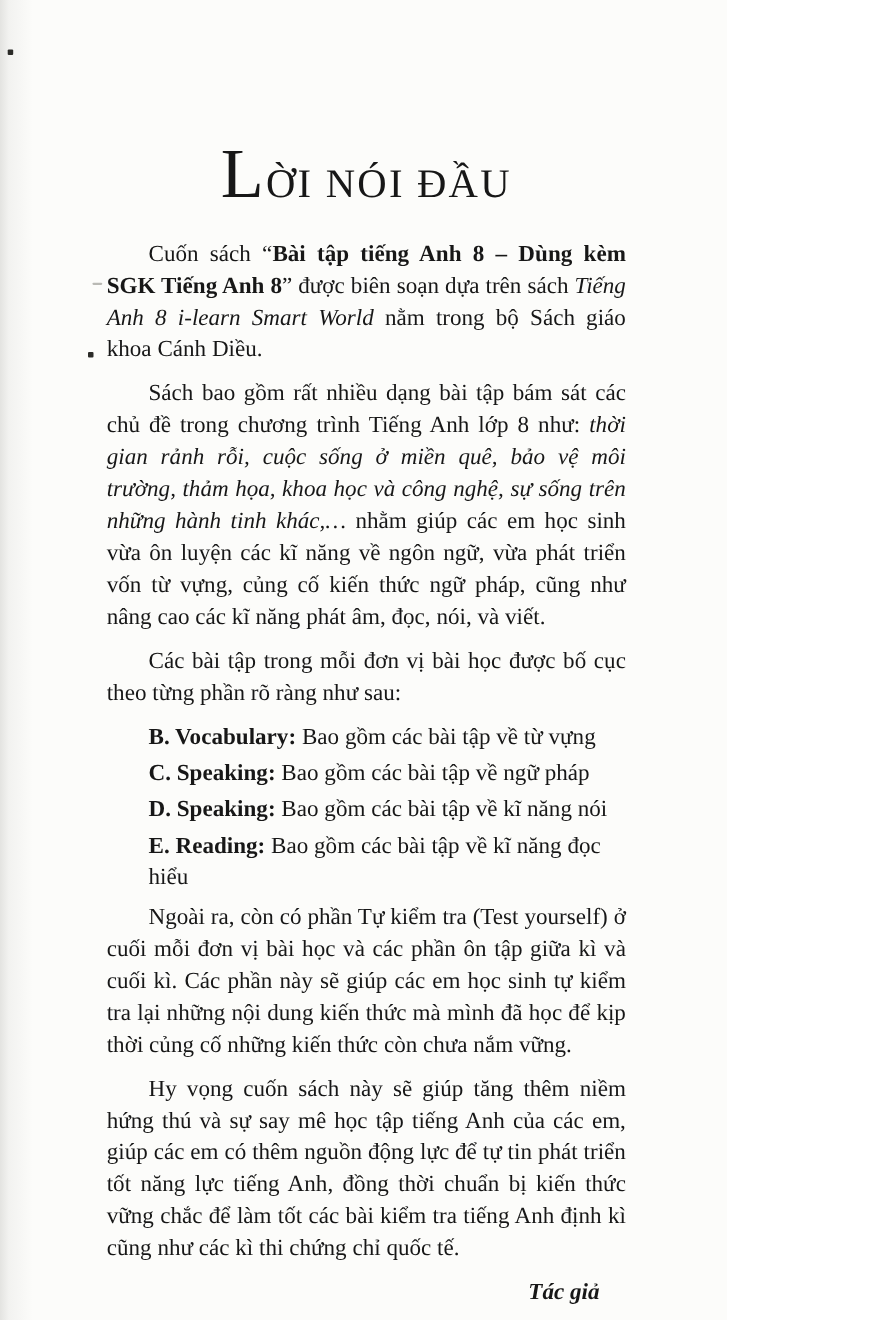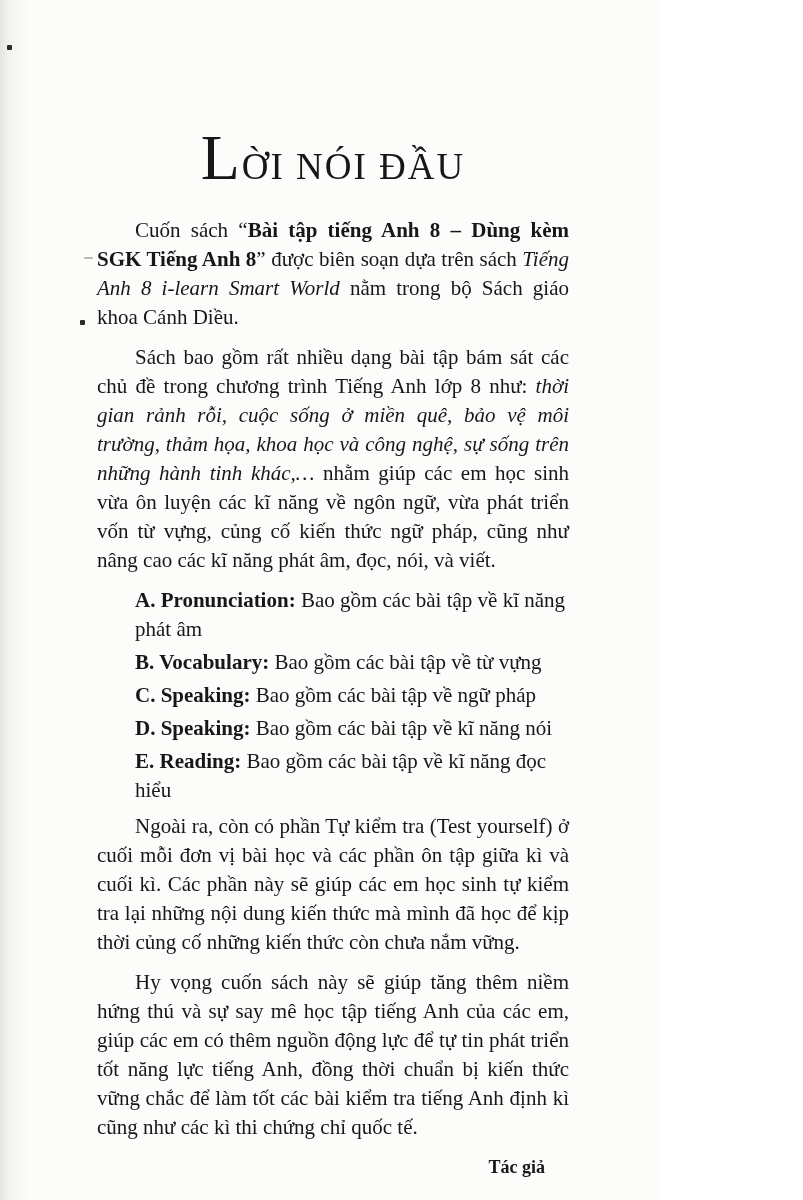--- a/index.html
+++ b/index.html
@@ -53,25 +53,26 @@
     font-size: 21px;
     line-height: 29px;
     text-indent: 0;
     padding-left: 38px;
     text-align: left;
   }
   .b-i { font-weight: bold; }
   .i   { font-style: italic; }
   .signature {
     margin: 7px 0 12px 0;
-    font-size: 18px;
+    font-size: 21px;
     line-height: 29px;
     text-align: right;
     font-weight: bold;
     padding-right: 24px;
+    font-style: italic;
   }
   .speck {
     position: absolute;
     background: #2b2b28;
     border-radius: 1px;
   }
   .speck.s1 { left: 7px;  top: 45px;  width: 5px; height: 5px; }
   .speck.s2 { left: 80px; top: 320px; width: 5px; height: 5px; }
   .speck.s3 { left: 84px; top: 257px; width: 9px; height: 2px; background: #b9b9b4; }
 </style>
@@ -91,25 +92,23 @@
     </div>
 
     <p class="body-par">
       <span>Cuốn sách “</span><span class="b-i">Bài tập tiếng Anh 8 – Dùng kèm SGK Tiếng Anh 8</span><span>” được biên soạn dựa trên sách </span><span class="i">Tiếng Anh 8 i-learn Smart World</span><span> nằm trong bộ Sách giáo khoa Cánh Diều.</span>
     </p>
 
     <p class="body-par">
       <span>Sách bao gồm rất nhiều dạng bài tập bám sát các chủ đề trong chương trình Tiếng Anh lớp 8 như: </span><span class="i">thời gian rảnh rỗi, cuộc sống ở miền quê, bảo vệ môi trường, thảm họa, khoa học và công nghệ, sự sống trên những hành tinh khác,…</span><span> nhằm giúp các em học sinh vừa ôn luyện các kĩ năng về ngôn ngữ, vừa phát triển vốn từ vựng, củng cố kiến thức ngữ pháp, cũng như nâng cao các kĩ năng phát âm, đọc, nói, và viết.</span>
     </p>
 
+    <p class="body-par">Các bài tập trong mỗi đơn vị bài học được bố cục theo từng phần rõ ràng như sau:</p>
 
     <div>
-      <p class="section-item">
-        <span class="b-i">A. Pronunciation:</span><span> Bao gồm các bài tập về kĩ năng phát âm</span>
-      </p>
       <p class="section-item">
         <span class="b-i">B. Vocabulary:</span><span> Bao gồm các bài tập về từ vựng</span>
       </p>
       <p class="section-item">
         <span class="b-i">C. Speaking:</span><span> Bao gồm các bài tập về ngữ pháp</span>
       </p>
       <p class="section-item">
         <span class="b-i">D. Speaking:</span><span> Bao gồm các bài tập về kĩ năng nói</span>
       </p>
       <p class="section-item">

